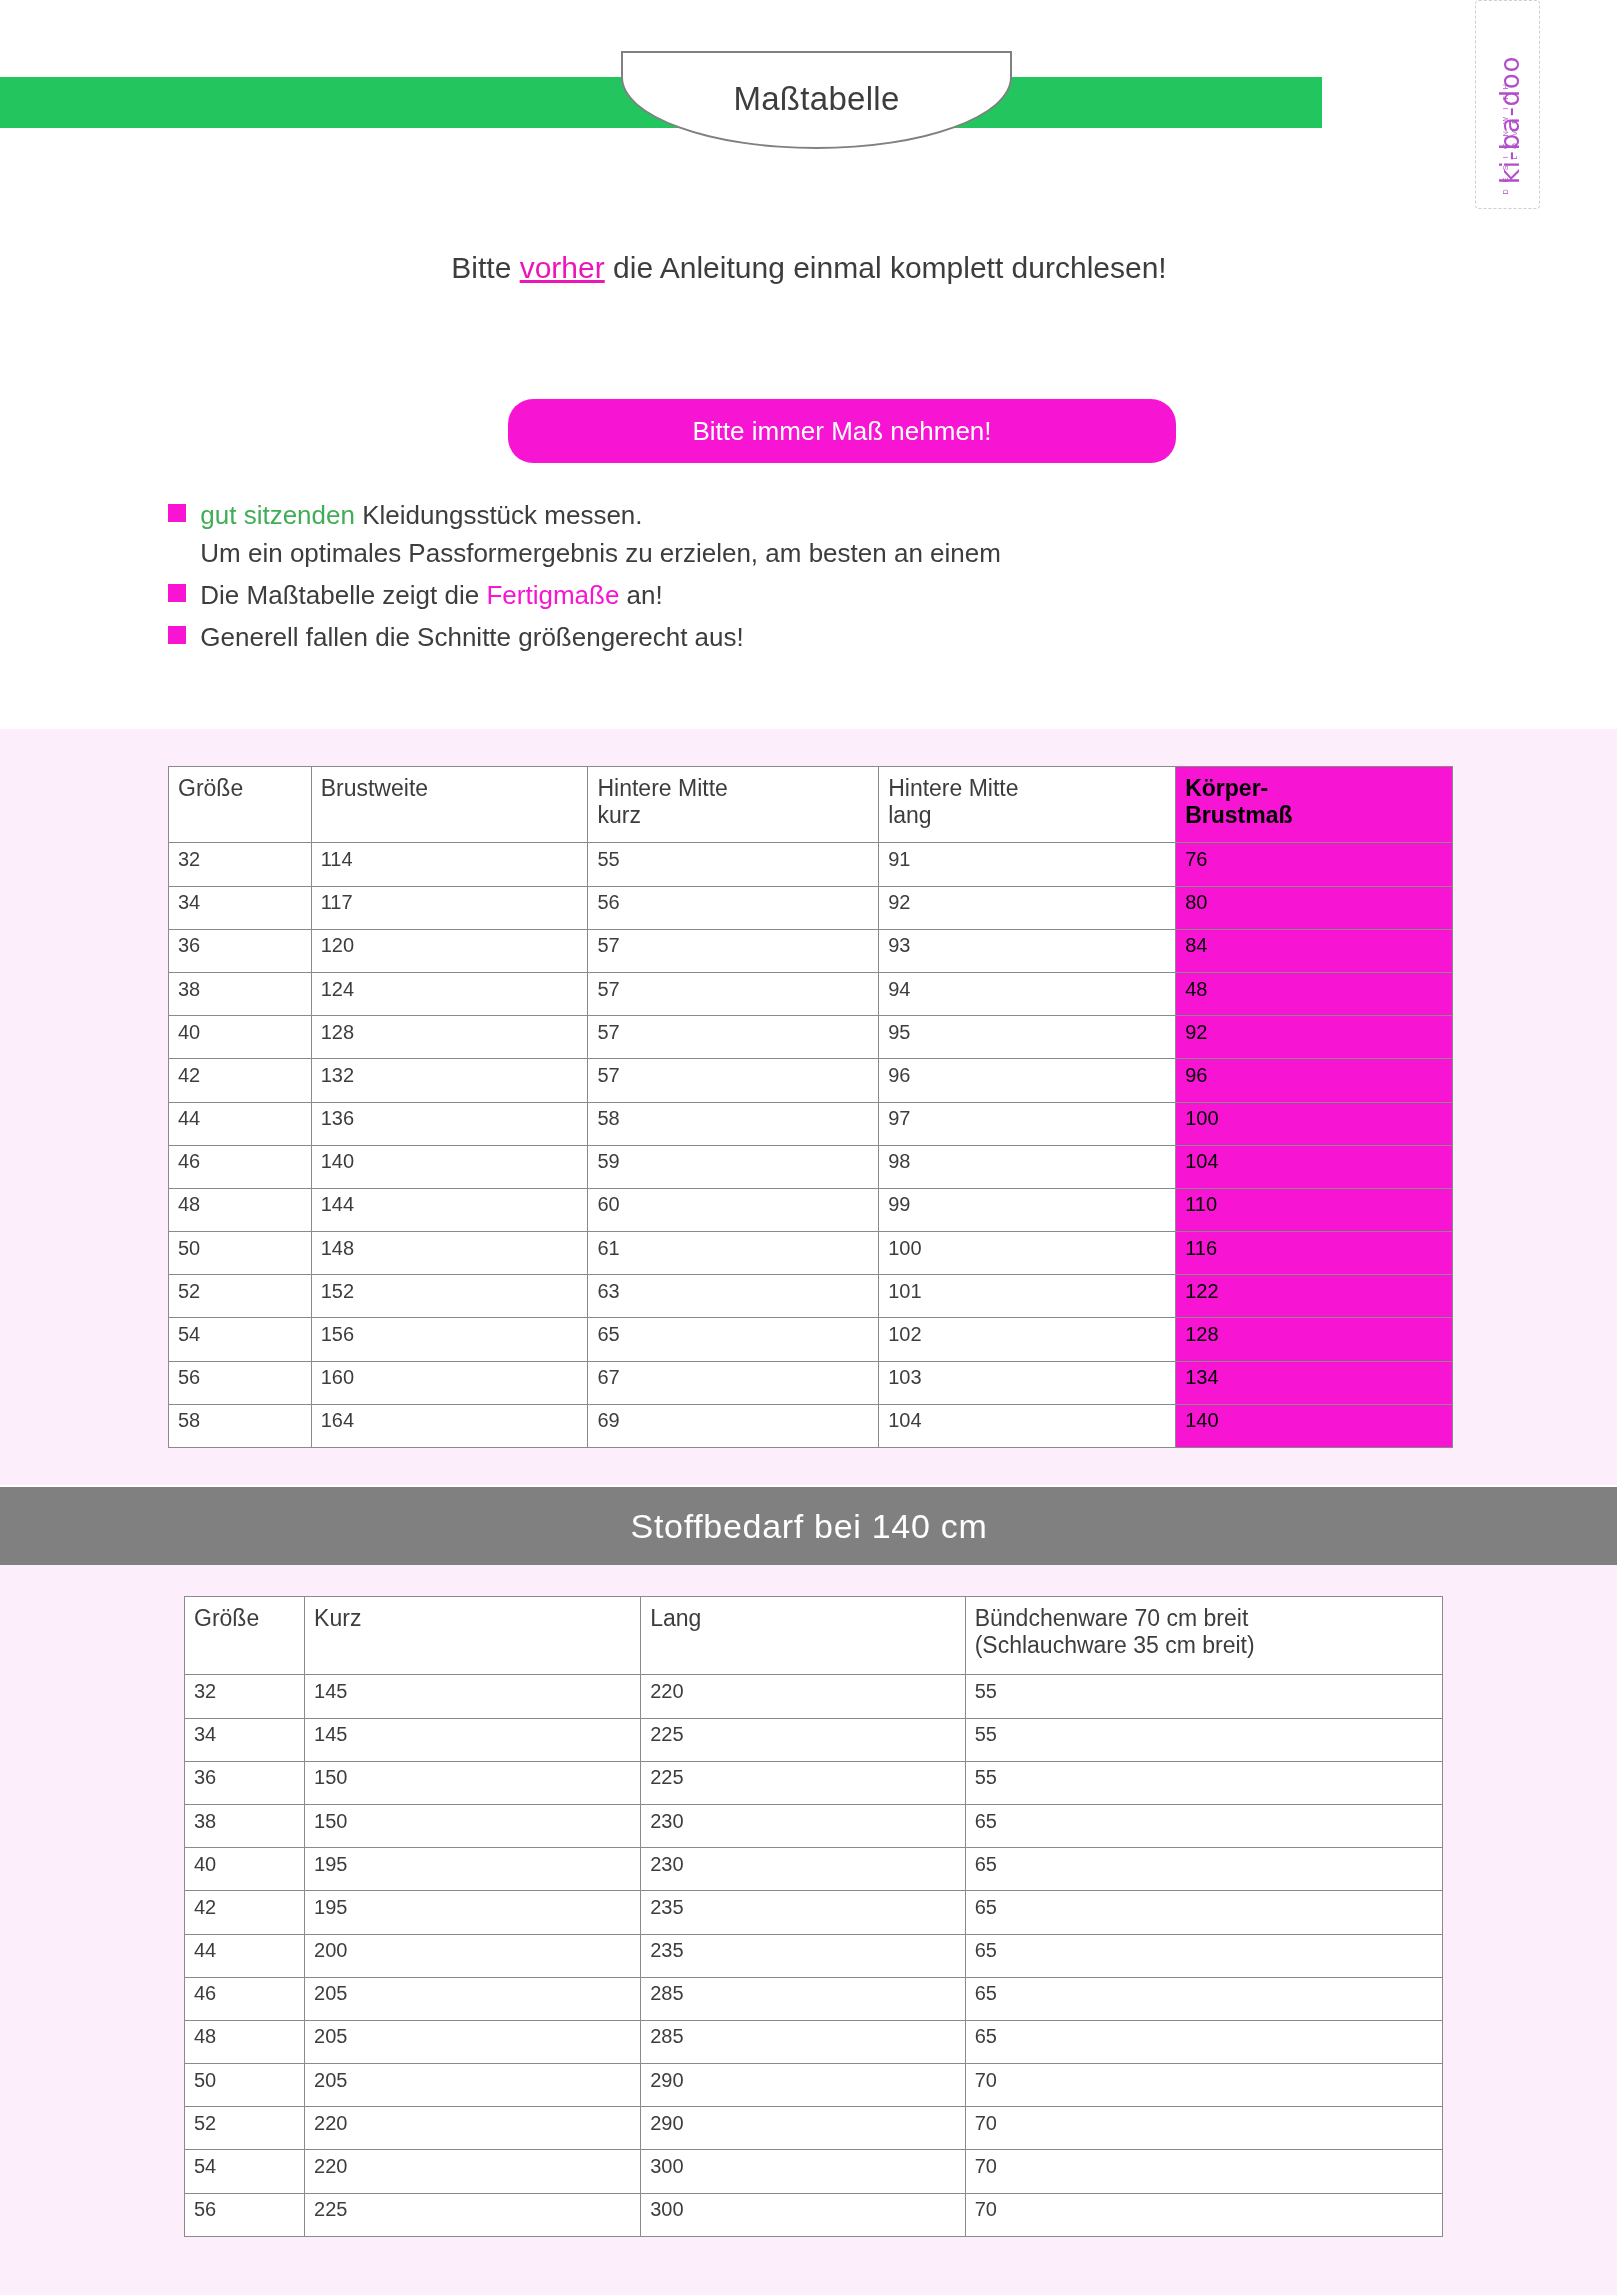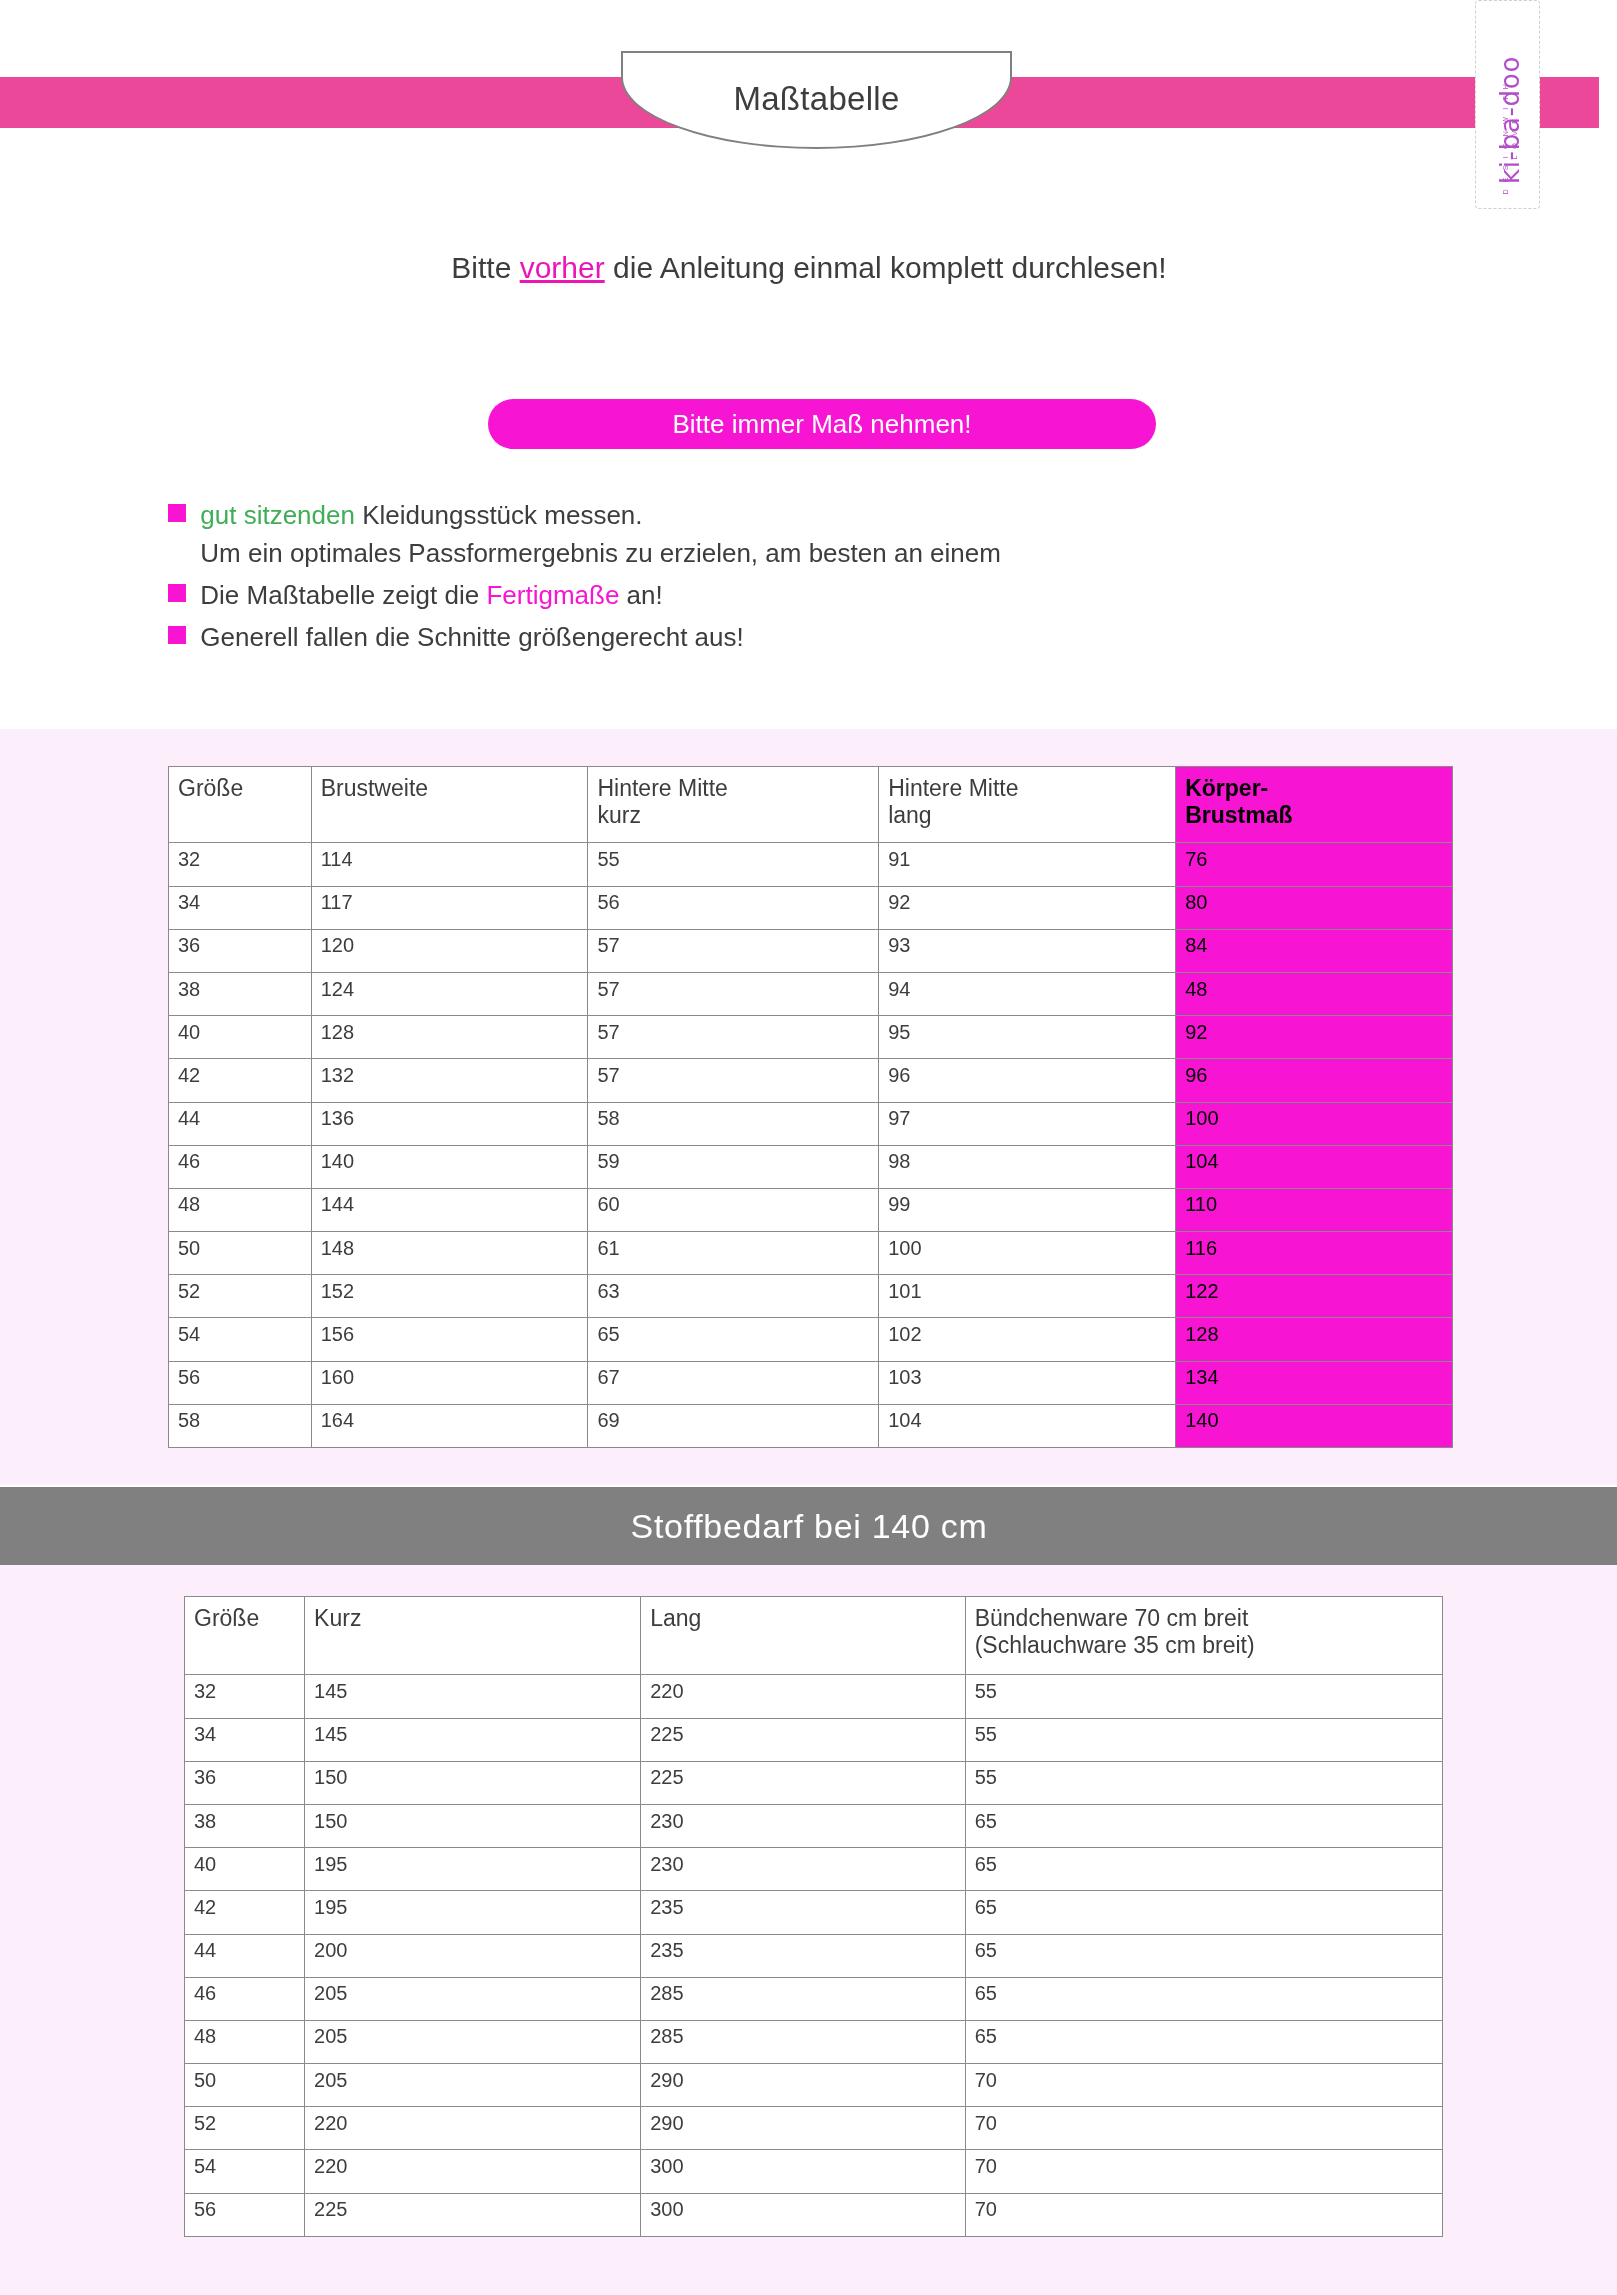--- a/index.html
+++ b/index.html
@@ -13,23 +13,23 @@
     font-family: "Liberation Sans", sans-serif;
     position: relative;
     overflow: hidden;
   }
 
   
   .header-bar {
     position: absolute;
     top: 77px;
     left: 0;
-    width: 1599px;
+    width: 1322px;
     height: 51px;
-    background: #ec4899;
+    background: #22c55e;
   }
   .title-tab {
     position: absolute;
     top: -26px;
     left: 621px;
     width: 391px;
     height: 98px;
     background: #ffffff;
     border: 2px solid #808080;
     border-radius: 0 0 196px 196px / 0 0 72px 72px;
@@ -95,23 +95,23 @@
     color: #3d3d3d;
   }
   .intro-line .accent {
     color: #ec15b8;
     text-decoration: underline;
   }
 
   .pink-pill {
     position: absolute;
     top: 399px;
-    left: 488px;
+    left: 508px;
     width: 668px;
-    height: 50px;
+    height: 64px;
     background: #f714d2;
     border-radius: 25px;
     display: flex;
     align-items: center;
     justify-content: center;
   }
   .pink-pill span {
     color: #ffffff;
     font-size: 26px;
   }

